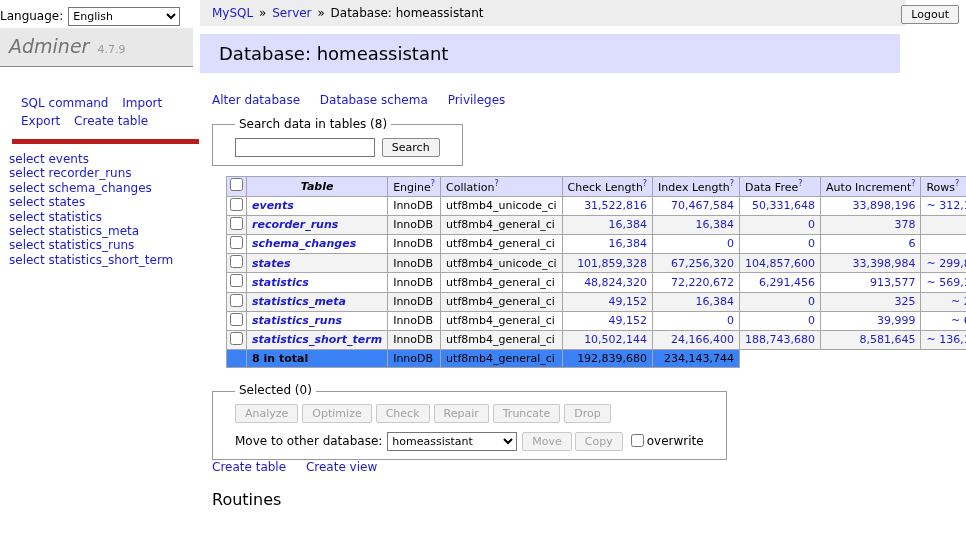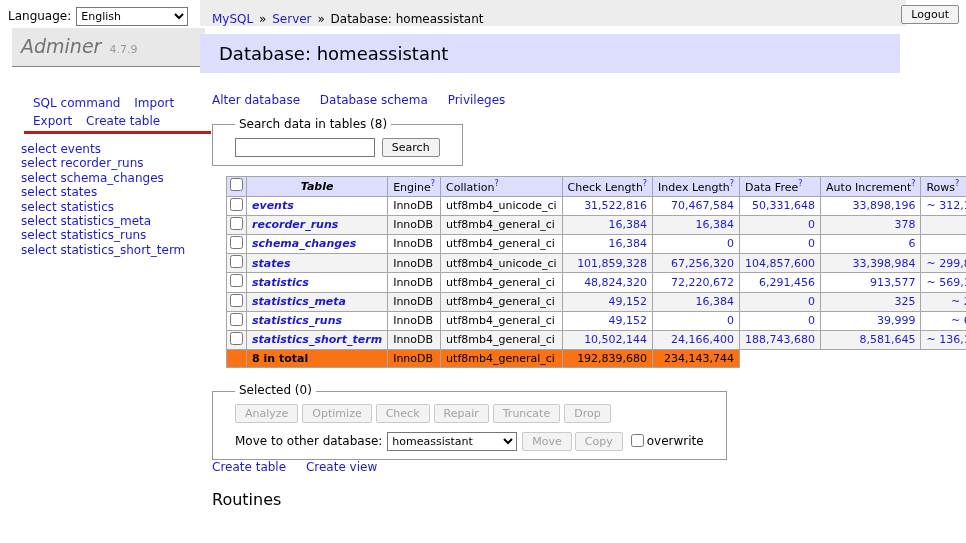--- a/index.html
+++ b/index.html
@@ -15,34 +15,34 @@
     border: 1px solid #767676; background: #fff; border-radius: 0;
   }
   button {
     font: 11px "DejaVu Sans", sans-serif; padding: 2px 9px; line-height: 1.2;
     background: #f3f3f3; border: 1px solid #8a8a8a; border-radius: 2px; color: #000; cursor: pointer;
   }
   button:disabled { color: #a2a2a2; border-color: #c9c9c9; cursor: default; }
   input[type=text] { font: 11px "DejaVu Sans", sans-serif; height: 19px; border: 1px solid #767676; padding: 0 3px; width: 140px; background:#fff; }
 
   
-  #lang { position: absolute; top: 7px; left: 8px; white-space: nowrap; }
+  #lang { position: absolute; top: 7px; left: 0; white-space: nowrap; }
   #lang select { width: 112px; margin-left: 5px; vertical-align: middle; }
-  #breadcrumb { position: absolute; top: 0; left: 200px; width: 706px; height: 26px; background: #ededed; line-height: 26px; padding: 6px 12px; white-space: nowrap; }
+  #breadcrumb { position: absolute; top: 0; left: 200px; width: 706px; height: 26px; background: #ededed; line-height: 26px; padding: 0 12px; white-space: nowrap; }
   #breadcrumb .sep { color: #000; margin: 0 2px; }
   #logout-btn { position: absolute; top: 5px; right: 7px; }
 
   
-  #menu { position: absolute; top: 28px; left: 12px; width: 193px; }
+  #menu { position: absolute; top: 28px; left: 0; width: 193px; }
   #menu h1 { background: #e8e8e8; border-bottom: 1px solid #888; padding: 7px 9px 8px; font-size: 19px; font-weight: normal; line-height: 1.2; }
   #menu h1 a { font-style: italic; color: #737373; }
   #menu h1 .version { font-size: 11px; color: #9a9a9a; margin-left: 2px; }
   #db-row { padding: 11px 9px 2px; white-space: nowrap; }
   #db-row select { width: 120px; margin-left: 4px; vertical-align: middle; }
-  #sidebar-links { padding: 9px 9px 0; width: 187px; border-bottom: 3px solid #b91c1c; line-height: 1.55; }
+  #sidebar-links { padding: 9px 9px 8px; width: 187px; border-bottom: 5px solid #b91c1c; line-height: 1.55; }
   #sidebar-links a { margin-right: 10px; white-space: nowrap; }
   #table-list { list-style: none; padding: 8px 9px; }
   #table-list li { line-height: 1.2; white-space: nowrap; }
 
   
   #content { position: absolute; top: 26px; left: 200px; width: 766px; }
   #content h2 { margin: 8px 66px 0 0; background: #ddddff; padding: 8px 19px; font-size: 18px; font-weight: normal; }
   h3 { font-size: 16px; font-weight: normal; margin: 14px 0 0 12px; }
   .links { margin: 18px 0 0 12px; }
   .links a { margin-right: 16px; }
@@ -58,21 +58,21 @@
   thead th, thead td { background: #ddddff; }
   thead th { text-align: center; font-weight: bold; }
   thead td { text-align: left; white-space: nowrap; }
   sup { font-size: 8px; color: #1b1bcd; }
   tbody th { text-align: left; background: #fff; font-weight: bold; }
   tbody tr.odd td, tbody tr.odd th { background: #f3f3f3; }
   td.num { text-align: right; white-space: nowrap; }
   td.check { text-align: center; width: 23px; padding: 1px 3px; }
   .tname { min-width: 115px; font-style: italic; }
   .tname a { font-weight: bold; white-space: nowrap; }
-  #total-row td, #total-row th { background: #f97316; }
+  #total-row td, #total-row th { background: #3b82f6; }
   col.c-engine { width: 46px; } col.c-coll { width: 100px; }
   col.c-dlen { width: 70px; } col.c-ilen { width: 73px; } col.c-dfree { width: 62px; }
   col.c-ai { width: 79px; } col.c-rows { width: 56px; }
 
   #selected-fieldset { margin-top: 15px; }
   #selected-buttons button { margin-right: 4px; }
   #move-row { margin-top: 9px; white-space: nowrap; }
   #move-row select { width: 130px; margin: 0 5px; vertical-align: middle; }
   #move-row button { margin-right: 3px; }
   #move-row input[type=checkbox] { margin: 0 3px 0 5px; vertical-align: -2px; }

